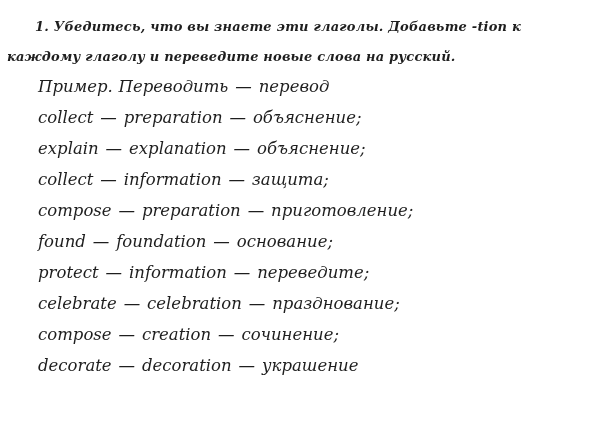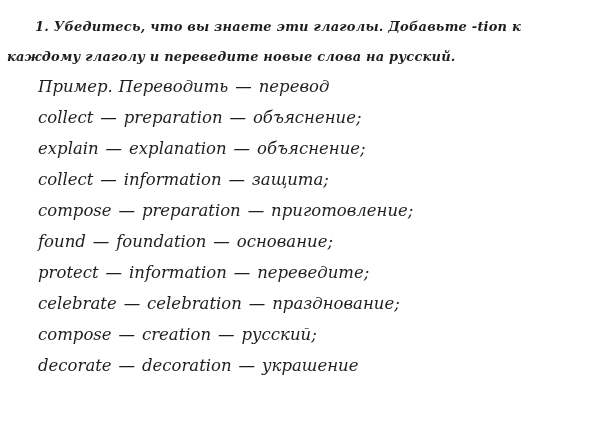--- a/index.html
+++ b/index.html
@@ -61,17 +61,17 @@
 
   <p class="line"><span>compose</span><span class="sep">—</span><span>preparation</span><span class="sep">—</span><span>приготовление;</span></p>
 
   <p class="line"><span>found</span><span class="sep">—</span><span>foundation</span><span class="sep">—</span><span>основание;</span></p>
 
   <p class="line"><span>protect</span><span class="sep">—</span><span>information</span><span class="sep">—</span><span>переведите;</span></p>
 
   <p class="line"><span>celebrate</span><span class="sep">—</span><span>celebration</span><span class="sep">—</span><span>празднование;</span></p>
 
 
-  <p class="line"><span>compose</span><span class="sep">—</span><span>creation</span><span class="sep">—</span><span>русский;</span></p>
+  <p class="line"><span>compose</span><span class="sep">—</span><span>creation</span><span class="sep">—</span><span>сочинение;</span></p>
 
   <p class="line"><span>decorate</span><span class="sep">—</span><span>decoration</span><span class="sep">—</span><span>украшение</span></p>
 
 </div>
 
 </body></html>

